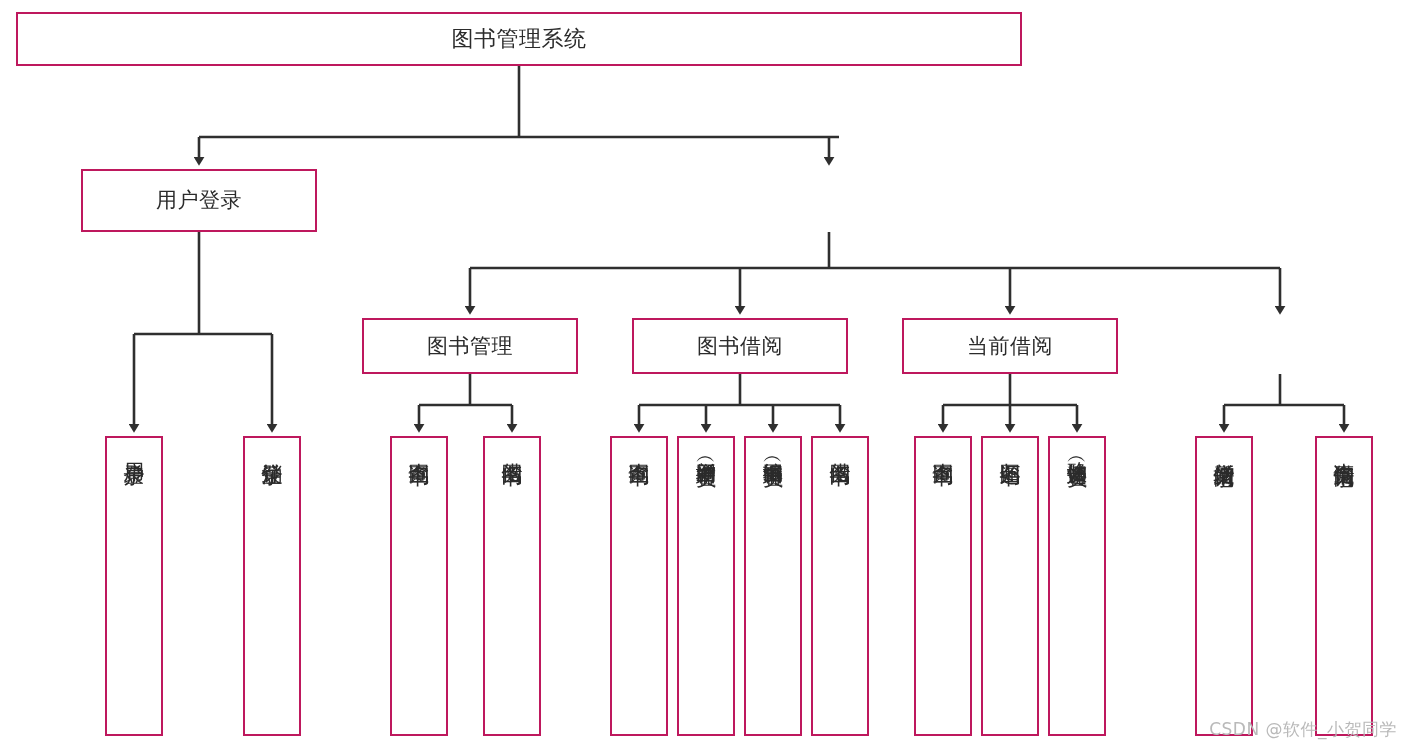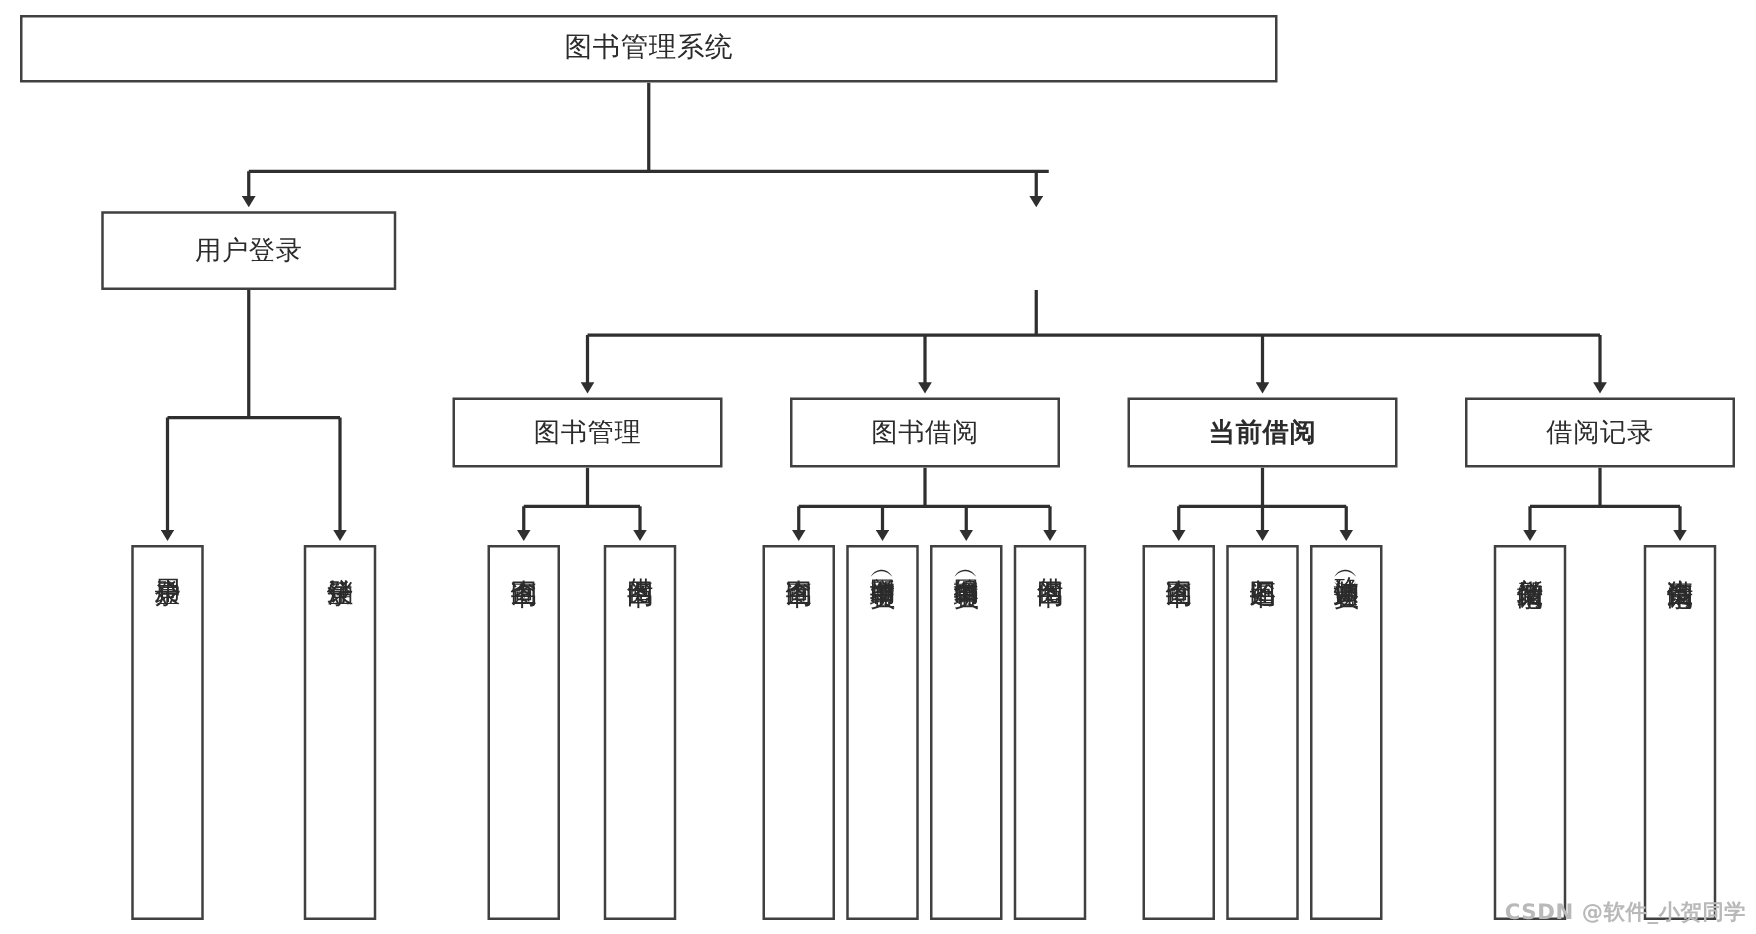--- a/index.html
+++ b/index.html
@@ -23,21 +23,21 @@
     left: 0;
     top: 0;
     width: 1405px;
     height: 747px;
     pointer-events: none;
   }
   .node {
     position: absolute;
     box-sizing: border-box;
     background: #ffffff;
-    border: 2px solid #404040;
+    border: 2px solid #be185d;
     display: flex;
     align-items: center;
     justify-content: center;
     color: #2b2b2b;
   }
   .node-label {
     display: block;
     text-align: center;
     line-height: 1.18;
     letter-spacing: 0.5px;
@@ -66,21 +66,20 @@
   }
   #watermark {
     position: absolute;
     right: 8px;
     bottom: 6px;
     font-size: 17px;
     color: #b9b9b9;
     letter-spacing: 0.5px;
     white-space: nowrap;
     font-family: "DejaVu Sans", "Liberation Sans", sans-serif;
-    font-weight: bold;
   }
 </style>
 </head>
 <body>
 
 <div id="diagram-canvas">
 
   <svg id="edge-layer" viewBox="0 0 1405 747" width="1405" height="747">
     <defs>
       <marker id="arrowhead" markerWidth="9" markerHeight="11" refX="1.2" refY="5.5" orient="auto" markerUnits="userSpaceOnUse">
@@ -138,25 +137,22 @@
   <div class="node horizontal" style="left:81px; top:169px; width:236px; height:63px;">
     <span class="node-label">用户登录</span>
   </div>
 
   <div class="node horizontal" style="left:362px; top:318px; width:216px; height:56px;">
     <span class="node-label">图书管理</span>
   </div>
   <div class="node horizontal" style="left:632px; top:318px; width:216px; height:56px;">
     <span class="node-label">图书借阅</span>
   </div>
-  <div class="node horizontal" style="left:902px; top:318px; width:216px; height:56px;font-weight:bold;">
+  <div class="node horizontal" style="left:902px; top:318px; width:216px; height:56px;">
     <span class="node-label">当前借阅</span>
-  </div>
-  <div class="node horizontal" style="left:1172px; top:318px; width:216px; height:56px;">
-    <span class="node-label">借阅记录</span>
   </div>
 
   <div class="node vertical" style="left:105px; top:436px; width:58px; height:300px;">
     <span class="node-label">用户登录</span>
   </div>
   <div class="node vertical" style="left:243px; top:436px; width:58px; height:300px;">
     <span class="node-label">注销登录</span>
   </div>
 
   <div class="node vertical" style="left:390px; top:436px; width:58px; height:300px;">

